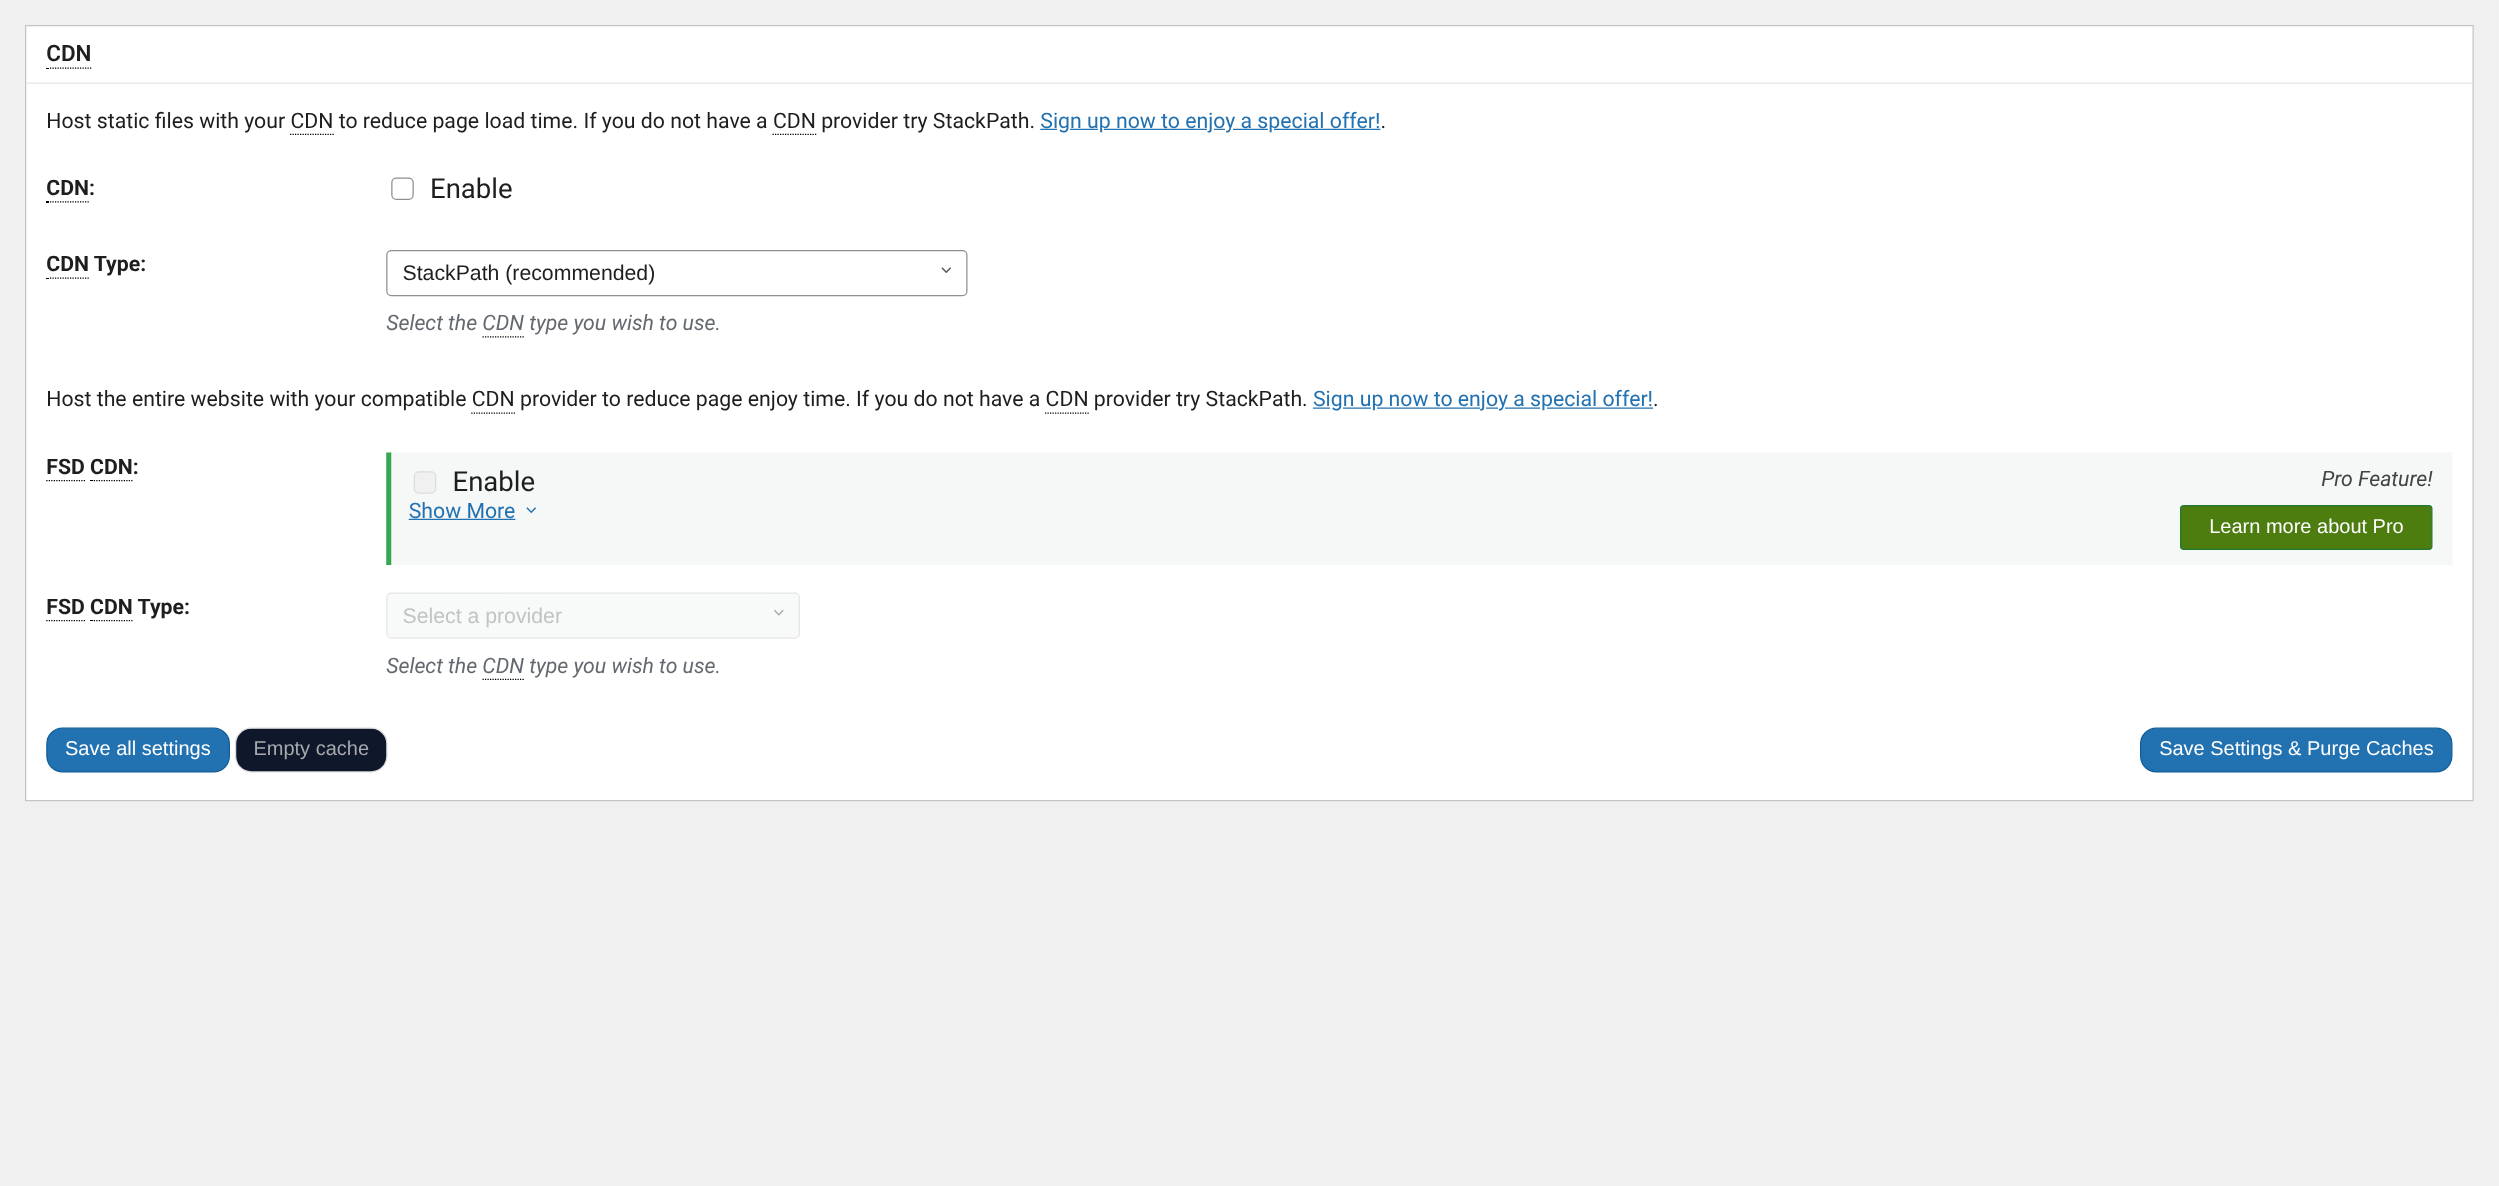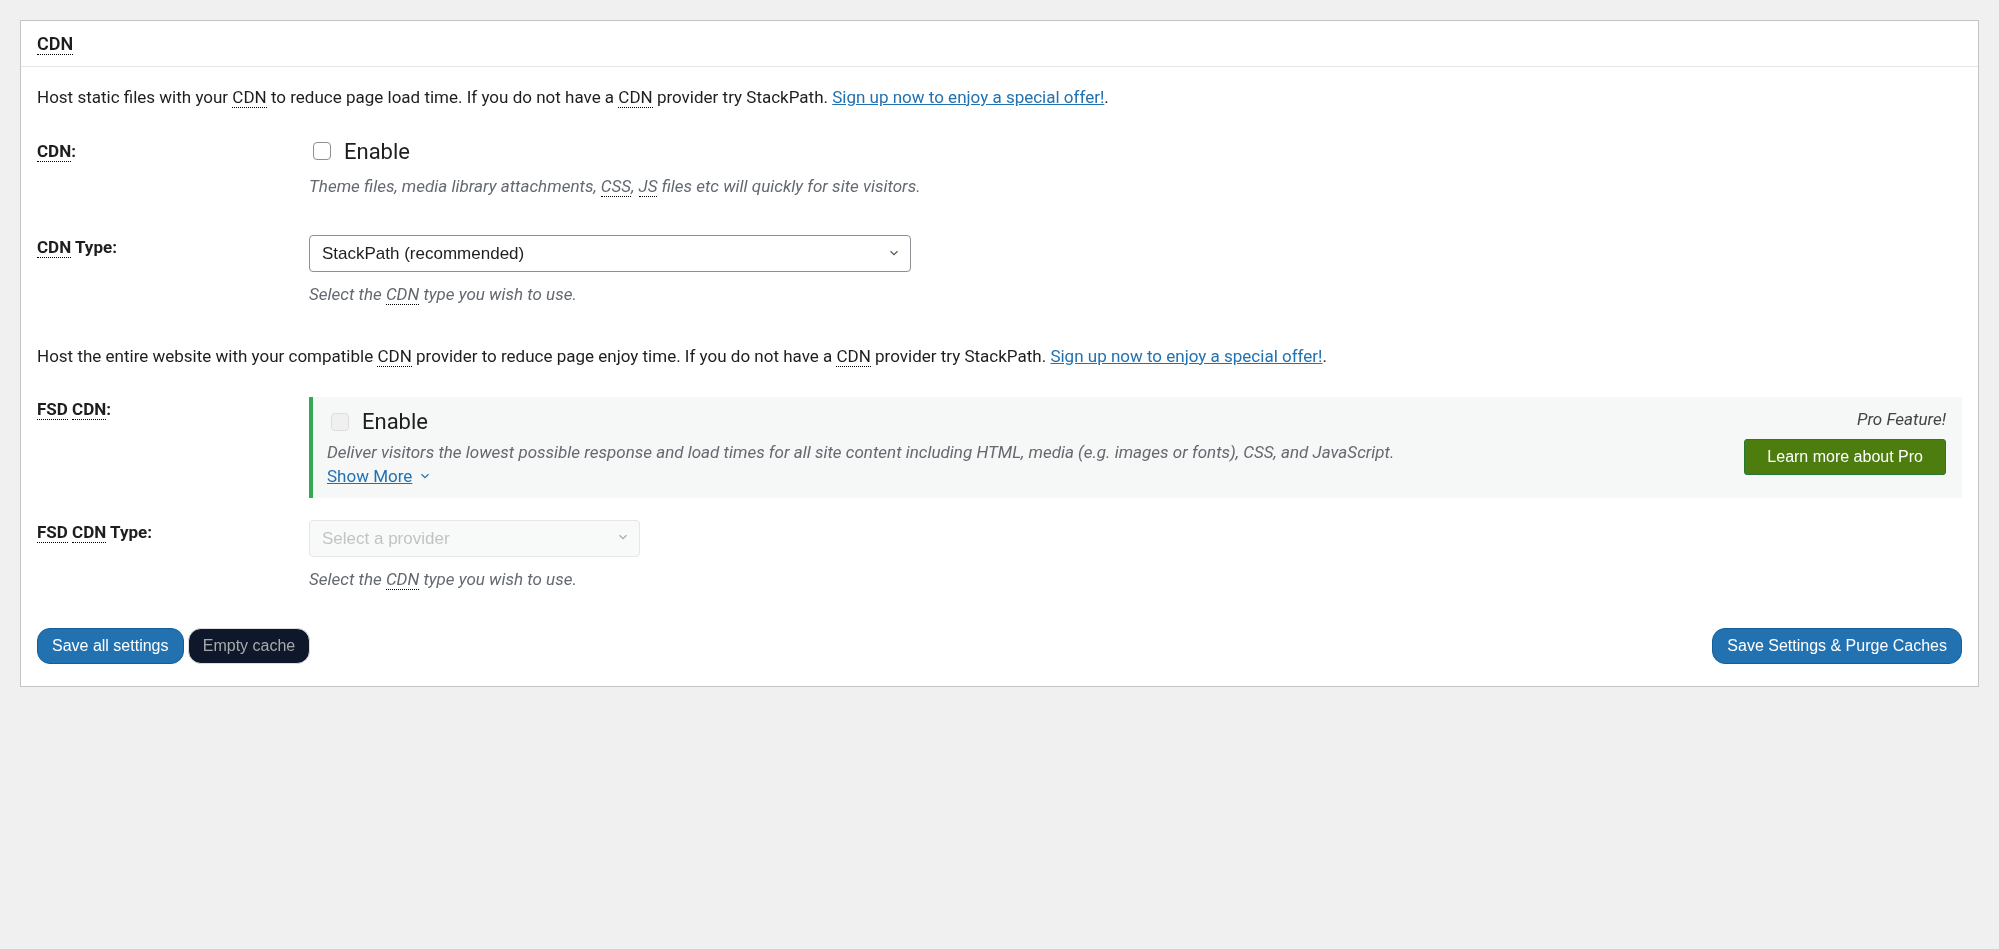--- a/index.html
+++ b/index.html
@@ -68,21 +68,21 @@
   .enable-label { font-size: 22px; }
   .desc {
     margin: 10px 0 0 0;
     font-style: italic;
     color: #646970;
     line-height: 1.5;
   }
   .select {
     position: relative;
     display: inline-block;
-    width: 602px;
+    width: 465px;
     max-width: 100%;
   }
   .select select {
     width: 100%;
     font-size: 17px;
     padding: 8px 36px 8px 12px;
     border: 1px solid #8c8f94;
     border-radius: 4px;
     background: #fff;
     appearance: none;
@@ -186,23 +186,20 @@
 
     <div class="form-row">
       <div class="row-label">
         <span class="dotted">CDN</span><span>:</span>
       </div>
       <div class="row-field">
         <div class="checkbox-line">
           <input type="checkbox" style="">
           <span class="enable-label">Enable</span>
         </div>
-        <p class="desc">
-          <span>Theme files, media library attachments, </span><span class="dotted">CSS</span><span>, </span><span class="dotted">JS</span><span> files etc will quickly for site visitors.</span>
-        </p>
       </div>
     </div>
 
     <div class="form-row">
       <div class="row-label">
         <span class="dotted">CDN</span><span> Type:</span>
       </div>
       <div class="row-field">
         <div class="select">
           <select>
@@ -230,21 +227,20 @@
         <span> </span>
         <span class="dotted">CDN</span><span>:</span>
       </div>
       <div class="row-field">
         <div class="pro-block">
           <div class="pro-left">
             <div class="checkbox-line">
               <input type="checkbox" disabled="" style="">
               <span class="enable-label">Enable</span>
             </div>
-            <p class="desc" style="margin-top:6px">Deliver visitors the lowest possible response and load times for all site content including HTML, media (e.g. images or fonts), CSS, and JavaScript.</p>
             <span class="show-more">
               <span>Show More</span>
               <span class="chev-icon">
                 <svg class="chev-svg" viewBox="0 0 24 24" fill="none" stroke="#2271b1" stroke-width="2">
                     <polyline points="6 9 12 15 18 9"></polyline>
                   </svg>
               </span>
             </span>
           </div>
           <div class="pro-right">

